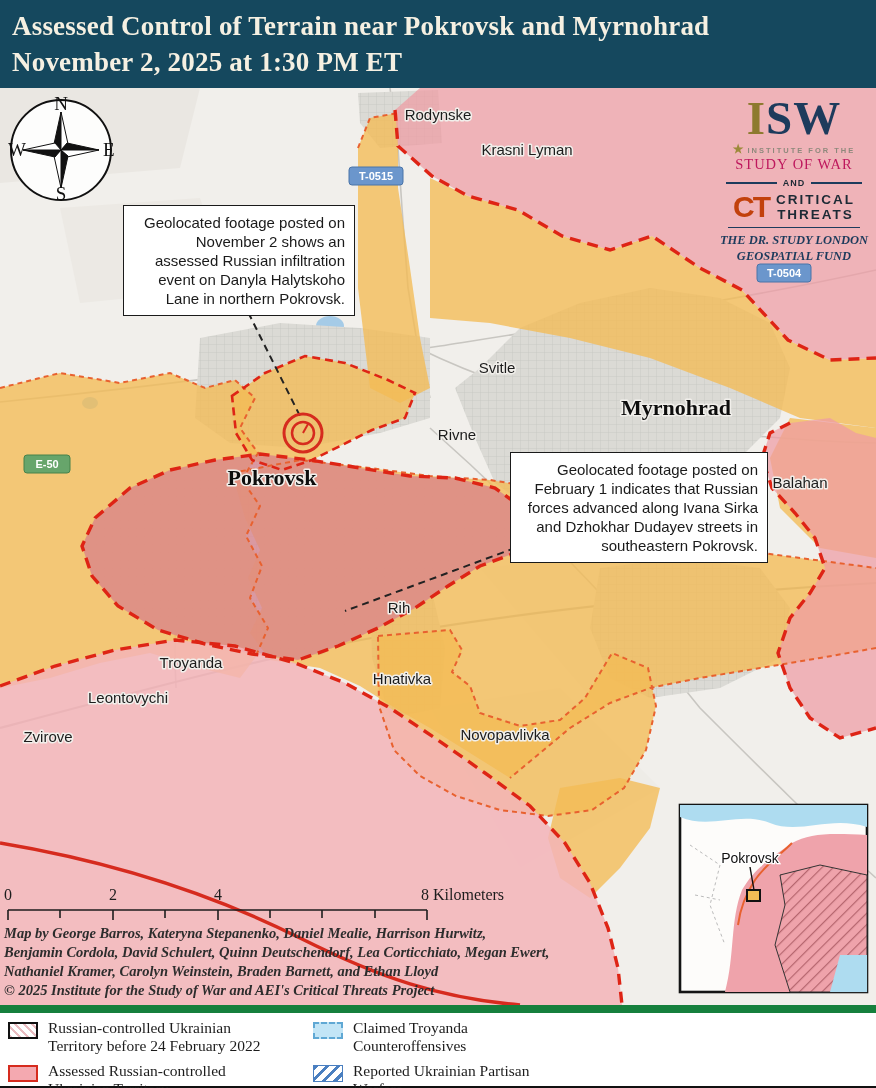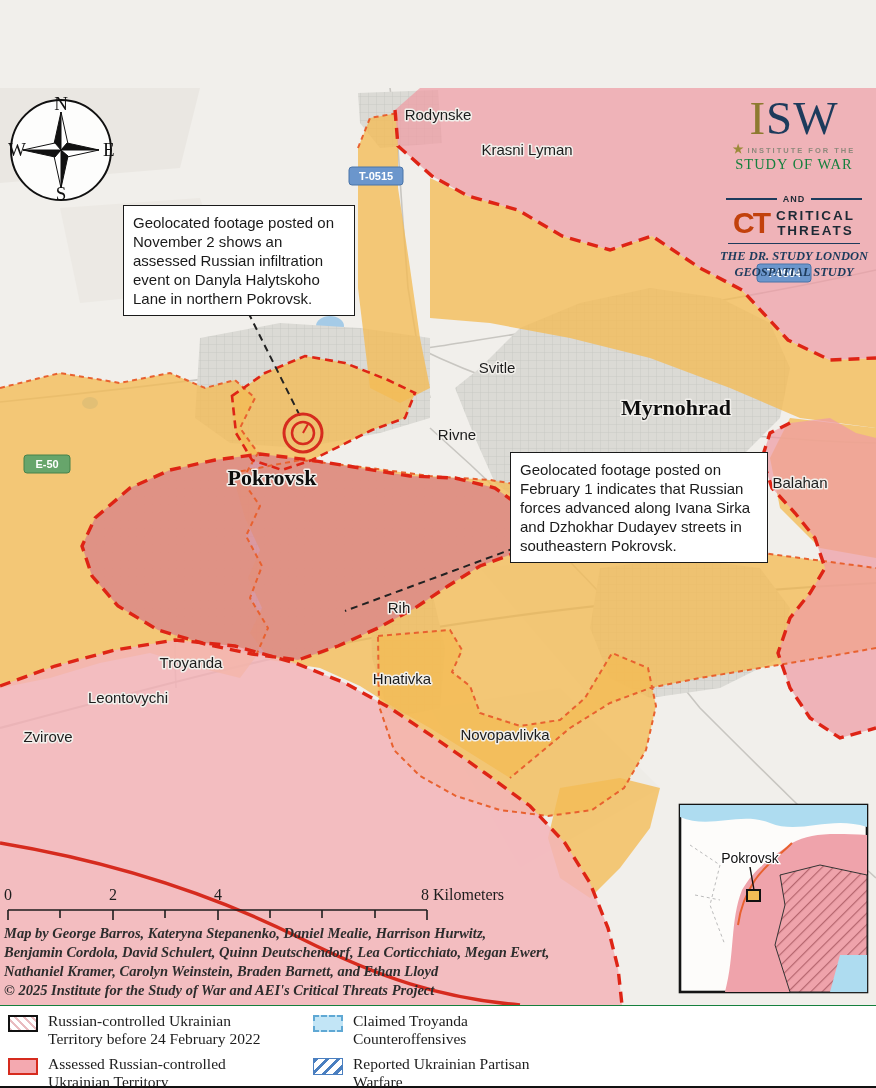--- a/index.html
+++ b/index.html
@@ -18,59 +18,63 @@
   .city{font-family:"Liberation Serif",serif;font-weight:bold;font-size:22px;fill:#0d0d0d;
         paint-order:stroke;stroke:#f1efeb;stroke-width:3px;stroke-linejoin:round;}
   .badge-t{font-size:11px;fill:#fff;font-weight:bold;}
   .scl{font-family:"Liberation Serif",serif;font-size:16px;fill:#1d1d1d;}
   .cred{font-family:"Liberation Serif",serif;font-style:italic;font-weight:bold;
         font-size:14.5px;fill:#2d2d2d;}
   .inset-lbl{font-size:14px;fill:#111;paint-order:stroke;stroke:#fff;stroke-width:2.5px;}
   .compass-l{font-family:"Liberation Serif",serif;font-size:19px;fill:#111;}
   
   .callout{position:absolute;background:#fff;border:1.6px solid #1a1a1a;box-sizing:border-box;
-        padding:7px 9px;font-size:15px;line-height:19px;color:#1a1a1a;text-align:left;}
+        padding:7px 9px;font-size:15px;line-height:19px;color:#1a1a1a;text-align:right;}
   
   .logos{position:absolute;right:6px;top:96px;width:152px;text-align:center;}
-  .isw{font-family:"Liberation Serif",serif;font-weight:normal;font-size:47px;line-height:44px;
+  .isw{font-family:"Liberation Serif",serif;font-weight:bold;font-size:47px;line-height:44px;
        color:#1d3b5c;letter-spacing:1px;position:relative;}
   .isw .gold-i{color:#8d7a2f;}
   .inst1{font-size:7.5px;letter-spacing:2px;color:#8e897c;font-weight:bold;margin-top:2px;text-align:center;}
-  .inst2{font-family:"Liberation Serif",serif;font-size:14.5px;letter-spacing:1px;color:#15803d;}
+  .inst2{font-family:"Liberation Serif",serif;font-size:14.5px;letter-spacing:1px;color:#be185d;}
   .star{color:#9c8a3a;font-size:12px;margin-right:2px;}
-  .androw{display:flex;align-items:center;gap:6px;margin:21px 8px 4px 8px;}
+  .androw{display:flex;align-items:center;gap:6px;margin:5px 8px 4px 8px;}
   .androw .rule{flex:1;height:1.4px;background:#1d3b5c;}
   .androw .and{font-size:9px;font-weight:bold;color:#1d2a35;letter-spacing:1px;}
   .ctrow{display:flex;align-items:center;justify-content:center;gap:7px;}
   .ctmark{font-size:30px;font-weight:bold;color:#c2410c;letter-spacing:-2px;line-height:30px;}
   .ctname{text-align:center;font-size:13.5px;font-weight:bold;color:#1d2a35;letter-spacing:2px;line-height:15px;}
   .fund{font-family:"Liberation Serif",serif;font-style:italic;font-weight:bold;font-size:12.5px;
         color:#1d3b5c;line-height:16px;margin-top:4px;}
   .rule2{height:1.4px;background:#1d3b5c;margin:5px 10px 0 10px;}
   
   .legend{position:absolute;left:0;top:1005px;width:876px;height:83px;background:#fff;
-      border-top:1px solid #15803d;border-bottom:2px solid #111;box-sizing:border-box;
+      border-top:8px solid #15803d;border-bottom:2px solid #111;box-sizing:border-box;
       display:flex;padding:6px 0 0 8px;}
   .lcol{display:flex;flex-direction:column;gap:7px;}
   .lcol.c1{width:305px;} .lcol.c2{width:308px;} .lcol.c3{width:250px;}
   .litem{display:flex;gap:10px;align-items:flex-start;}
   .sw{width:30px;height:17px;flex:0 0 30px;margin-top:3px;box-sizing:border-box;}
   .sw1{background:repeating-linear-gradient(45deg,#e9bcc0 0 2px,#fff 2px 6px);border:2.6px solid #111;}
   .sw2{background:#f4a9b0;border:2.6px solid #d62b1e;}
   .sw3{background:#f2a3ab;border:2.6px dashed #d62b1e;}
   .sw4{background:#f6c979;border:2px dashed #ee9f3c;}
   .sw5{background:#c2e5f6;border:2px dashed #5fa8d4;}
   .sw6{background:repeating-linear-gradient(135deg,#4a7fc0 0 3px,#fff 3px 8px);border:1.5px solid #4a7fc0;}
   .ltxt{font-family:"Liberation Serif",serif;font-size:15.5px;line-height:18px;color:#1c1c1c;}
 </style>
 </head>
 <body>
 
 <div class="page">
 
+  <div class="hdr">
+    <div class="t1">Assessed Control of Terrain near Pokrovsk and Myrnohrad</div>
+    <div class="t2">November 2, 2025 at 1:30 PM ET</div>
+  </div>
 
   <div class="mapwrap">
   <svg width="876" height="917" viewBox="0 0 876 917">
     <defs>
       <pattern id="ug" width="8" height="8" patternUnits="userSpaceOnUse">
         <rect width="8" height="8" fill="#dbdad5"></rect>
         <path d="M0 0H8M0 0V8" stroke="#c7c6c0" stroke-width="0.8"></path>
       </pattern>
       <pattern id="hatchIn" width="8" height="8" patternUnits="userSpaceOnUse" patternTransform="rotate(45)">
         <rect width="8" height="8" fill="#efa3ab"></rect>
@@ -260,21 +264,21 @@
     <div class="ctrow">
       <div class="ctmark">CT</div>
       <div class="ctname">
         <div>CRITICAL</div>
           <div>THREATS</div>
       </div>
     </div>
     <div class="rule2"></div>
     <div class="fund">
       <div>THE DR. STUDY LONDON</div>
-        <div>GEOSPATIAL STUDY</div>
+        <div>GEOSPATIAL FUND</div>
     </div>
   </div>
 
   <div class="legend">
     <div class="lcol c1">
       <div class="litem">
         <div class="sw sw1"></div>
         <div class="ltxt" style="width:240px">Russian-controlled Ukrainian Territory before 24 February 2022</div>
       </div>
       <div class="litem">

